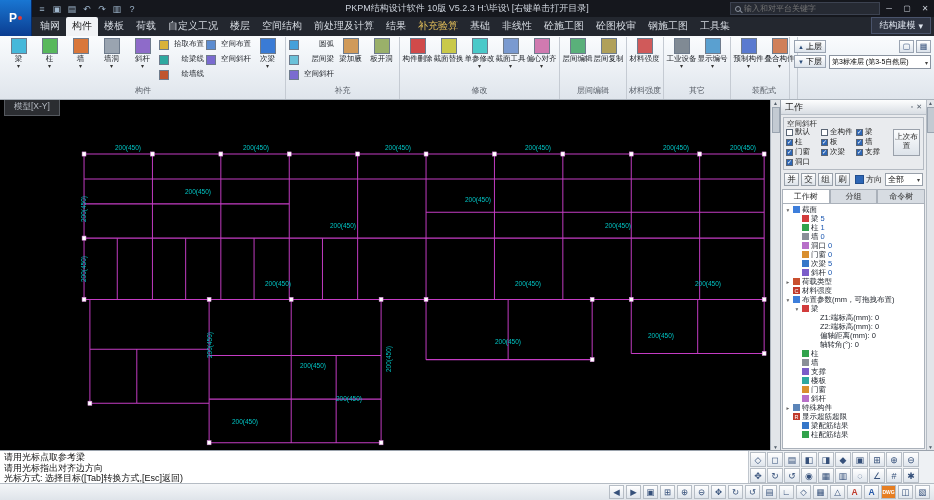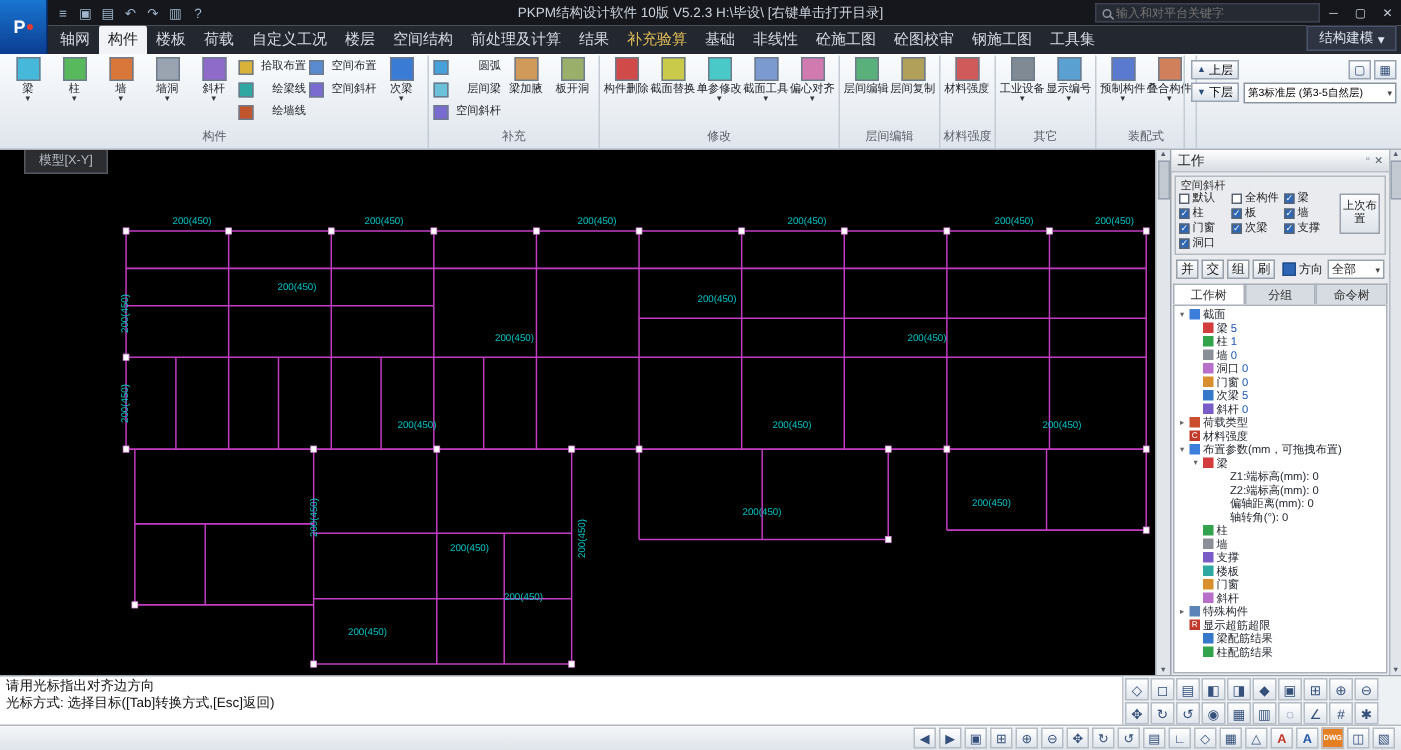--- a/index.html
+++ b/index.html
@@ -55,21 +55,21 @@
   .fright { display:flex; flex-direction:column; gap:2px; }
   .ftools { display:flex; gap:2px; justify-content:flex-end; }
   .ftool { width:15px; height:13px; border:1px solid #9aa4b2; background:linear-gradient(#fff,#dce3eb); font-size:8px; display:flex; align-items:center; justify-content:center; color:#35507a; }
   .floor-select { width:102px; height:14px; background:#fff; border:1px solid #8a93a0; font-size:7px; display:flex; align-items:center; justify-content:space-between; padding:0 2px; white-space:nowrap; overflow:hidden; }
   .sel-arrow { font-size:6px; color:#444; }
 
   
   .main { flex:1; display:flex; min-height:0; }
   .canvas { width:770px; position:relative; background:#000; overflow:hidden; flex:none; }
   .canvas svg { position:absolute; inset:0; width:100%; height:100%; }
-  .view-tab { position:absolute; top:0; left:16px; background:#2b2d31; color:#b5bac2; font-size:8.5px; padding:1px 9px 2px; border:1px solid #55595f; border-top:none; z-index:3; }
+  .view-tab { position:absolute; top:0; left:4px; background:#2b2d31; color:#b5bac2; font-size:8.5px; padding:1px 9px 2px; border:1px solid #55595f; border-top:none; z-index:3; }
   .dim { position:absolute; color:#00c4c4; font-size:6.5px; white-space:nowrap; transform:rotate(var(--rot,0deg)); transform-origin:left top; }
   .canvas-sb { width:10px; background:#e2e5e9; border-left:1px solid #aab1ba; display:flex; flex-direction:column; align-items:center; font-size:5px; color:#55606c; flex:none; }
   .sb-thumb { width:8px; height:26px; background:#c3cad2; border:1px solid #9aa4b0; margin:1px 0; }
   .sb-fill { flex:1; }
 
   .panel { width:146px; background:#e9ebee; border-left:1px solid #9aa2ac; display:flex; flex-direction:column; flex:none; }
   .panel-header { height:15px; background:linear-gradient(#fdfefe,#d8dde3); display:flex; align-items:center; padding:0 4px; border-bottom:1px solid #b9c0c8; font-size:9px; color:#222; }
   .ph-icons { margin-left:auto; display:flex; gap:3px; }
   .ph-icon { font-size:7px; color:#55606c; }
   .filter-box { margin:2px 2px 1px; border:1px solid #b4bac2; position:relative; padding:9px 2px 2px; }
@@ -766,20 +766,21 @@
     <div class="vscroll">
       <span>▲</span>
       <span class="sb-thumb"></span>
       <span class="sb-fill"></span>
       <span>▼</span>
     </div>
   </div>
 
   <div class="command">
     <div class="cmd-lines">
+      <div class="cmd-line">请用光标点取参考梁</div>
         <div class="cmd-line">请用光标指出对齐边方向</div>
         <div class="cmd-line">光标方式: 选择目标([Tab]转换方式,[Esc]返回)</div>
     </div>
     <div class="cmd-icons">
       <span class="cicon">◇</span>
         <span class="cicon">◻</span>
         <span class="cicon">▤</span>
         <span class="cicon">◧</span>
         <span class="cicon">◨</span>
         <span class="cicon">◆</span>

